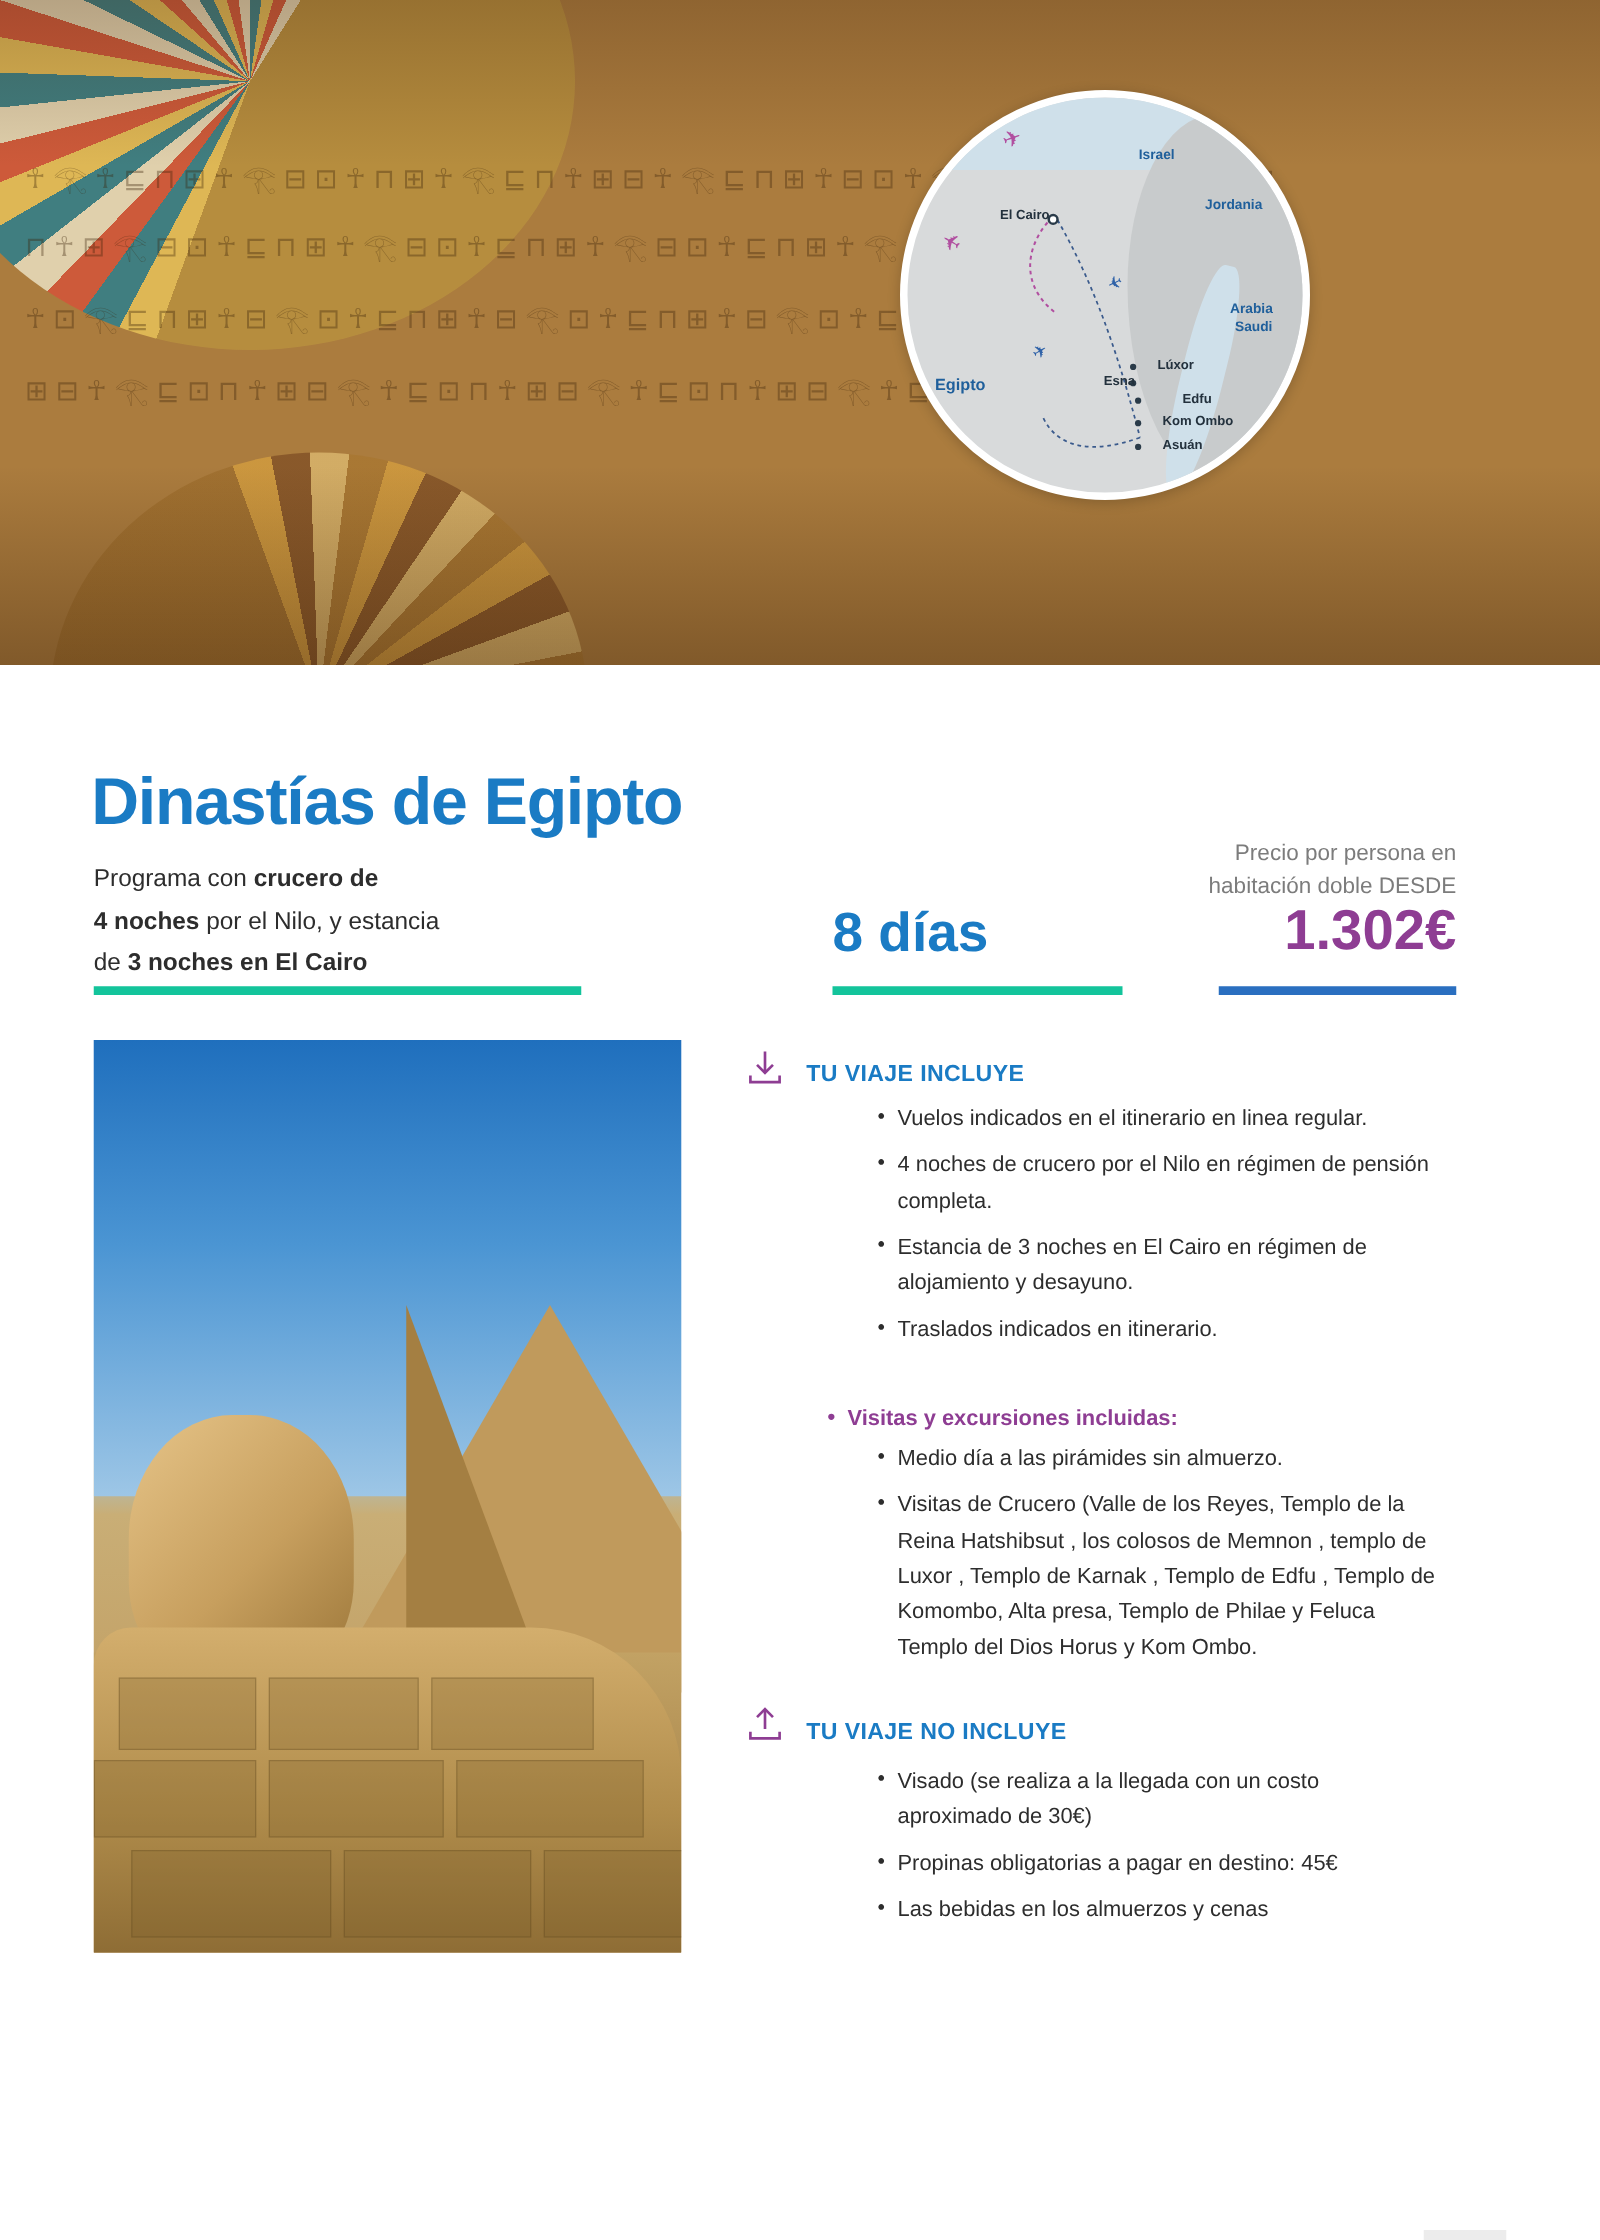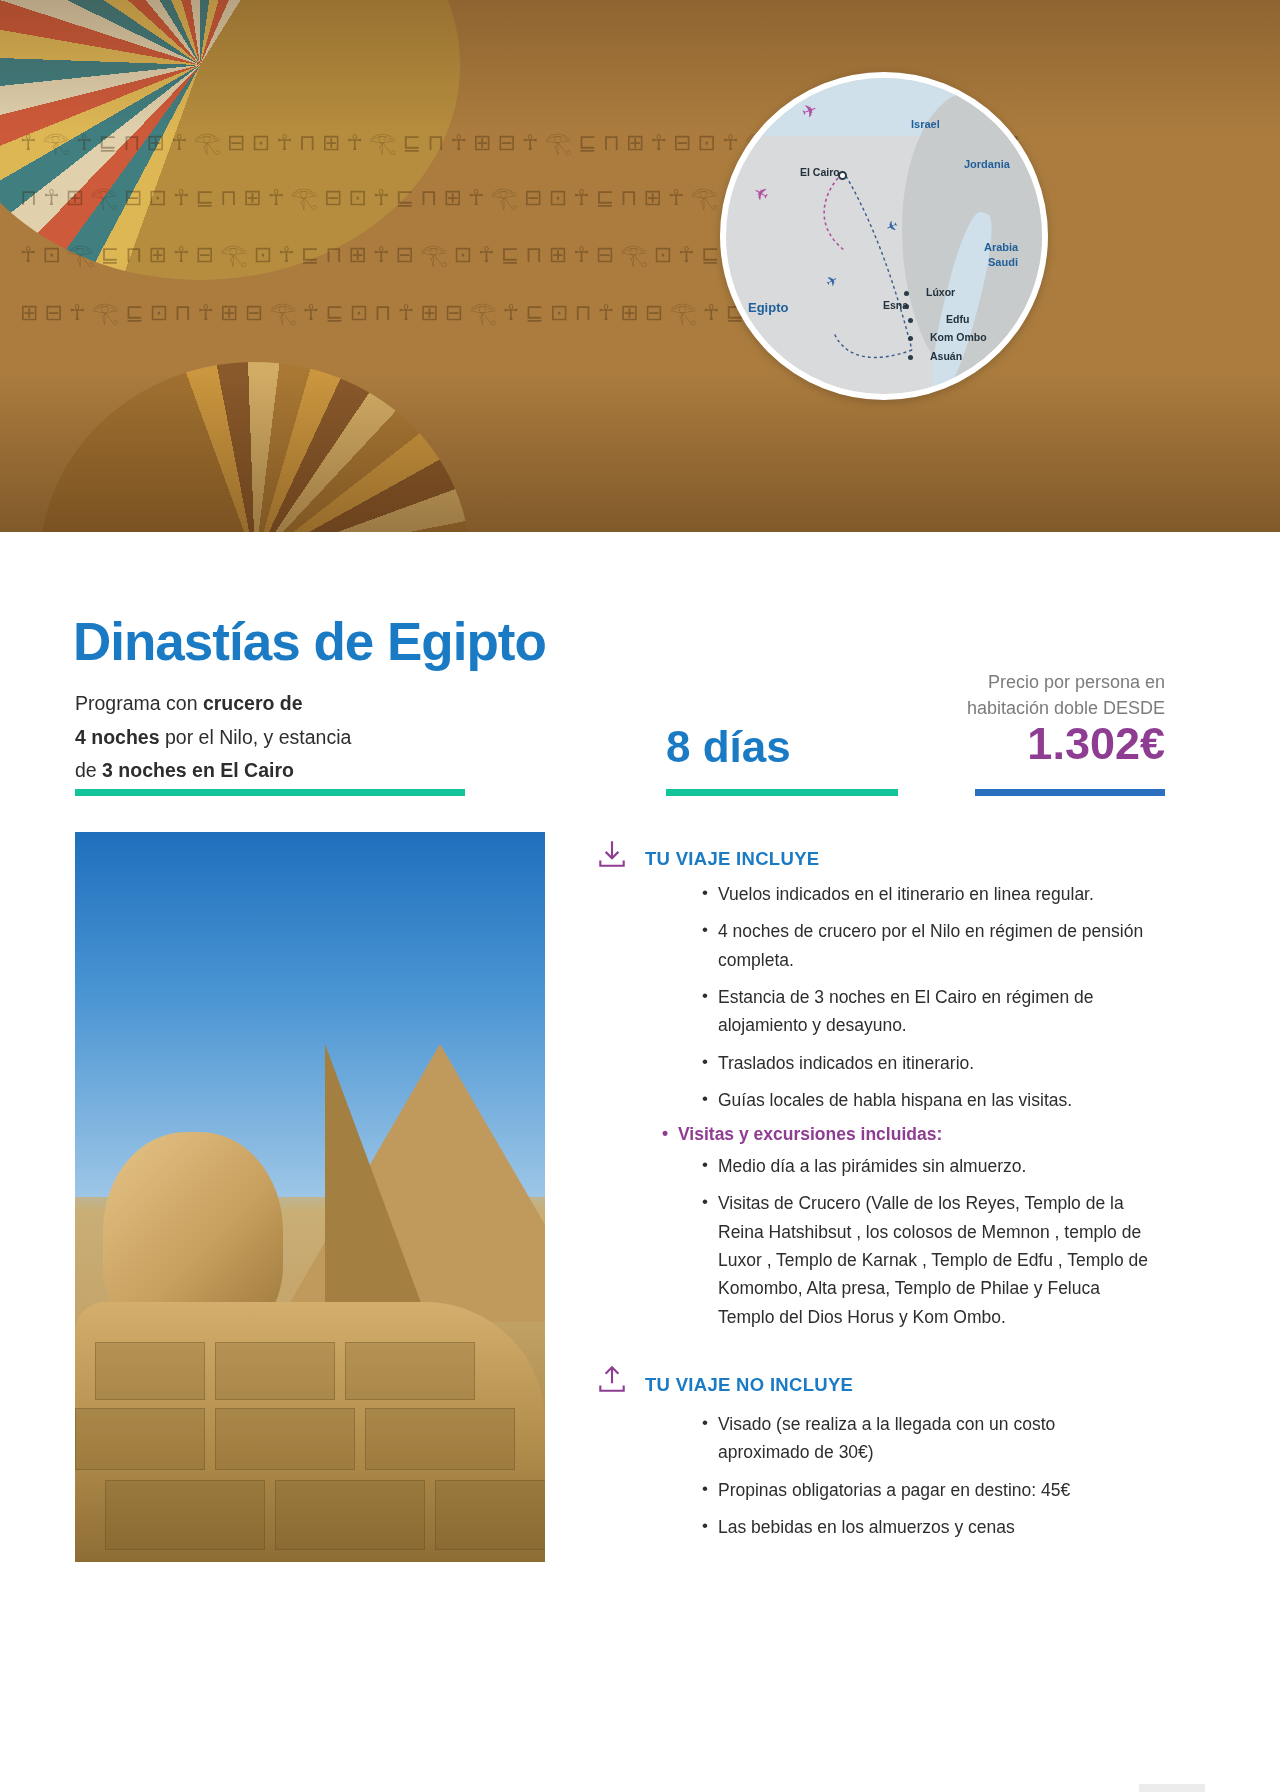--- a/index.html
+++ b/index.html
@@ -444,21 +444,20 @@
         <path d="M10 14 l6 6 l6 -6"></path>
         <path d="M5 22 v5 h22 v-5"></path>
     </svg>
   </div>
   <div class="sec-head inc">TU VIAJE INCLUYE</div>
   <ul class="bullets" id="includes-list">
       <li>Vuelos indicados en el itinerario en linea regular.</li>
       <li>4 noches de crucero por el Nilo en régimen de pensión completa.</li>
       <li>Estancia de 3 noches en El Cairo en régimen de alojamiento y desayuno.</li>
       <li>Traslados indicados en itinerario.</li>
-      <li>Guías locales de habla hispana en las visitas.</li>
     </ul>
 
   <div id="excursions-title">Visitas y excursiones incluidas:</div>
   <ul class="bullets" id="excursions-list">
       <li>Medio día a las pirámides sin almuerzo.</li>
       <li>Visitas de Crucero (Valle de los Reyes, Templo de la Reina Hatshibsut , los colosos de Memnon , templo de Luxor , Templo de Karnak , Templo de Edfu , Templo de Komombo, Alta presa, Templo de Philae y Feluca Templo del Dios Horus y Kom Ombo.</li>
     </ul>
 
   <div class="icon-box exc">
     <svg viewBox="0 0 32 32" width="34" height="34" fill="none" stroke="#8e3d93" stroke-width="2">

